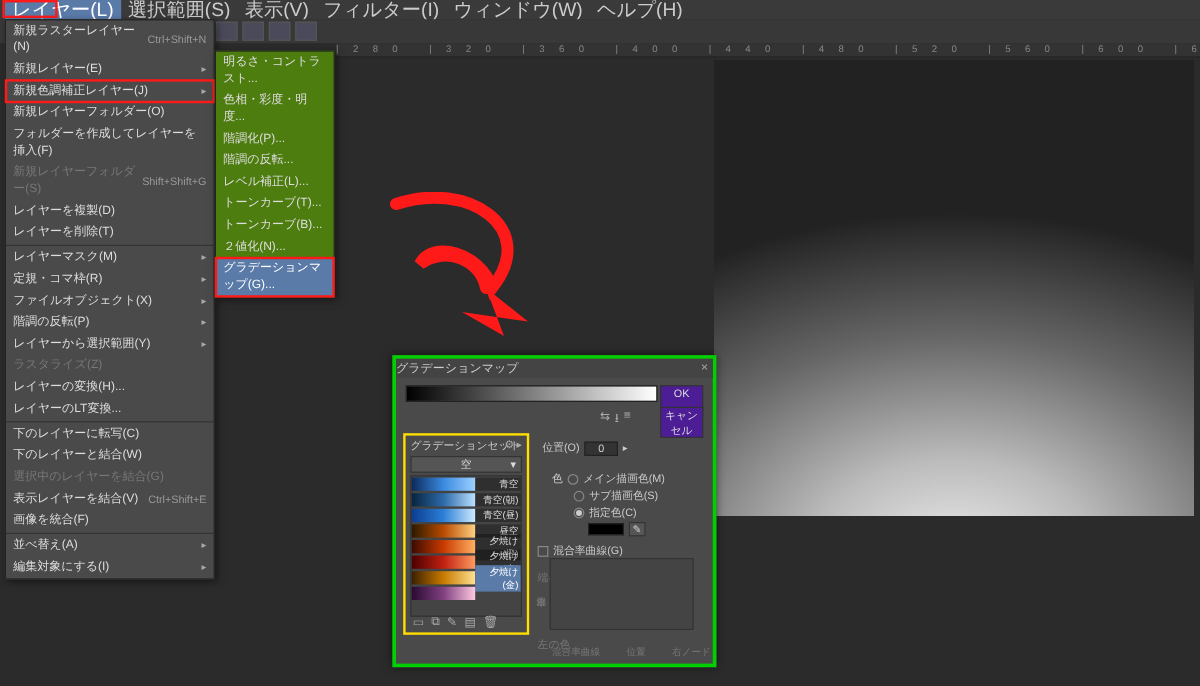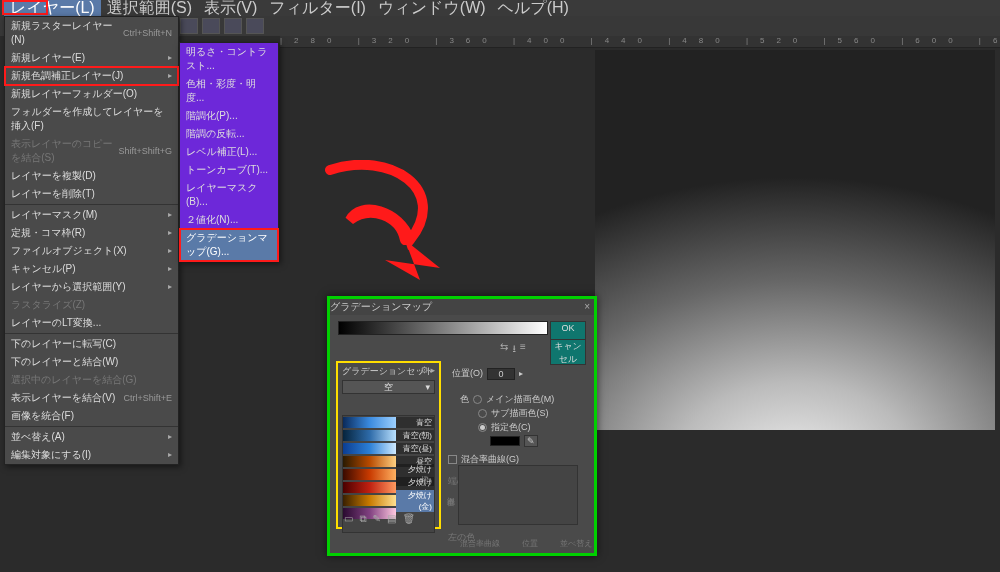--- a/index.html
+++ b/index.html
@@ -22,46 +22,46 @@
 
 .menu1 { position: absolute; top: 16px; left: 4px; width: 175px; background: #4a4a4a; border: 1px solid #222; box-shadow: 2px 2px 6px rgba(0,0,0,.5); }
 .menu1 .mi { padding: 2px 6px; font-size: 10px; color: #ddd; display: flex; justify-content: space-between; align-items: center; cursor: default; line-height: 14px; }
 .menu1 .mi.sub::after { content: "▸"; font-size: 8px; color: #aaa; }
 .menu1 .mi.dis { color: #777; }
 .menu1 .sep { height: 1px; background: #333; margin: 1px 0; }
 .menu1 .mi .sc { color: #999; font-size: 9px; }
 .menu1 .hl-red { outline: 2px solid #ff1a1a; outline-offset: -1px; }
 
 
-.menu2 { position: absolute; top: 42px; left: 179px; width: 100px; background: #6d28d9; border: 1px solid #222; box-shadow: 2px 2px 6px rgba(0,0,0,.5); }
+.menu2 { position: absolute; top: 42px; left: 179px; width: 100px; background: #4d7c0f; border: 1px solid #222; box-shadow: 2px 2px 6px rgba(0,0,0,.5); }
 .menu2 .mi { padding: 2px 6px; font-size: 10px; color: #ddd; line-height: 14px; cursor: default; }
 .menu2 .mi.hlblue { background: #5a7aa8; color: #fff; }
 .menu2 .hl-red { outline: 2px solid #ff1a1a; outline-offset: -1px; }
 
 
 .arrow { position: absolute; top: 160px; left: 310px; }
 
 
 .dlg { position: absolute; top: 296px; left: 327px; width: 270px; height: 260px; background: #4a4a4a; border: 3px solid #00d000; box-shadow: 0 0 8px rgba(0,0,0,.6); }
 .dlg .titlebar { height: 16px; background: #444; display: flex; align-items: center; justify-content: flex-start; position: relative; font-size: 10px; color: #ccc; }
 .dlg .titlebar .close { position: absolute; right: 4px; top: 2px; font-size: 10px; color: #aaa; cursor: default; }
 .dlg .gradbar { position: absolute; top: 22px; left: 8px; width: 210px; height: 14px; background: linear-gradient(to right, #000, #fff); border: 1px solid #222; }
-.dlg .btn { position: absolute; right: 8px; width: 36px; height: 26px; background: #0f766e; border: 1px solid #333; font-size: 9px; text-align: center; line-height: 13px; color: #ddd; cursor: default; }
+.dlg .btn { position: absolute; right: 8px; width: 36px; height: 26px; background: #4c1d95; border: 1px solid #333; font-size: 9px; text-align: center; line-height: 13px; color: #ddd; cursor: default; }
 .dlg .btn.ok { top: 22px; }
 .dlg .btn.cancel { top: 40px; }
 .dlg .iconsrow { position: absolute; top: 42px; left: 170px; display: flex; gap: 4px; font-size: 10px; color: #aaa; }
 .dlg .iconsrow span { cursor: default; }
 
 
 .gset { position: absolute; top: 62px; left: 6px; width: 105px; height: 168px; border: 2px solid #ffde00; background: #4a4a4a; }
 .gset .glabel { font-size: 9px; color: #ccc; padding: 2px 4px; }
 .gset .gselect { margin: 0 4px; height: 14px; background: #555; border: 1px solid #333; font-size: 9px; text-align: center; line-height: 12px; color: #ddd; position: relative; }
 .gset .gselect::after { content: "▾"; position: absolute; right: 4px; }
 .gset .gearrow { position: absolute; right: 4px; top: 2px; display: flex; gap: 2px; font-size: 9px; color: #aaa; }
-.gset .swlist { margin: 21px 4px 0 4px; height: 118px; overflow: hidden; background: #444; border: 1px solid #333; }
+.gset .swlist { margin: 2px 4px 0 4px; height: 118px; overflow: hidden; background: #444; border: 1px solid #333; }
 .gset .sw { height: 13px; display: flex; align-items: center; }
 .gset .sw .gbar { flex: 1; height: 11px; }
 .gset .sw .gtxt { width: 38px; font-size: 8px; color: #ddd; text-align: right; padding-right: 2px; background: rgba(0,0,0,.3); }
 .gset .sw.sel .gtxt { background: #5a7aa8; color: #fff; }
 .gset .gicons { position: absolute; bottom: 2px; left: 6px; display: flex; gap: 6px; font-size: 10px; color: #aaa; }
 
 
 .dlg .fld { position: absolute; font-size: 9px; color: #ccc; display: flex; align-items: center; gap: 4px; }
 .dlg .fld input[type=text] { width: 28px; height: 12px; background: #333; border: 1px solid #222; color: #ccc; font-size: 9px; text-align: center; }
 .dlg .radio { width: 9px; height: 9px; border: 1px solid #888; border-radius: 50%; display: inline-block; position: relative; }
@@ -115,47 +115,50 @@
     <div class="mi sub hl-red">
       <span>新規色調補正レイヤー(J)</span>
     </div>
     <div class="mi">
       <span>新規レイヤーフォルダー(O)</span>
     </div>
     <div class="mi">
       <span>フォルダーを作成してレイヤーを挿入(F)</span>
     </div>
     <div class="mi dis">
-      <span>表示レイヤーのコピーを結合(S)</span>
+      <span>新規レイヤーフォルダー(S)</span>
       <span class="sc">Shift+Shift+G</span>
     </div>
     <div class="mi">
       <span>レイヤーを複製(D)</span>
     </div>
     <div class="mi">
       <span>レイヤーを削除(T)</span>
     </div>
     <div class="sep"></div>
     <div class="mi sub">
       <span>レイヤーマスク(M)</span>
     </div>
     <div class="mi sub">
       <span>定規・コマ枠(R)</span>
     </div>
     <div class="mi sub">
       <span>ファイルオブジェクト(X)</span>
     </div>
     <div class="mi sub">
-      <span>キャンセル(P)</span>
+      <span>階調の反転(P)</span>
     </div>
     <div class="mi sub">
       <span>レイヤーから選択範囲(Y)</span>
     </div>
     <div class="mi dis">
       <span>ラスタライズ(Z)</span>
+    </div>
+    <div class="mi">
+      <span>レイヤーの変換(H)...</span>
     </div>
     <div class="mi">
       <span>レイヤーのLT変換...</span>
     </div>
     <div class="sep"></div>
     <div class="mi">
       <span>下のレイヤーに転写(C)</span>
     </div>
     <div class="mi">
       <span>下のレイヤーと結合(W)</span>
@@ -179,21 +182,21 @@
     </div>
   </div>
 
 <div class="menu2" id="menu2">
     <div class="mi">明るさ・コントラスト...</div>
     <div class="mi">色相・彩度・明度...</div>
     <div class="mi">階調化(P)...</div>
     <div class="mi">階調の反転...</div>
     <div class="mi">レベル補正(L)...</div>
     <div class="mi">トーンカーブ(T)...</div>
-    <div class="mi">レイヤーマスク(B)...</div>
+    <div class="mi">トーンカーブ(B)...</div>
     <div class="mi">２値化(N)...</div>
     <div class="mi hlblue hl-red">グラデーションマップ(G)...</div>
   </div>
 
 <svg class="arrow" width="160" height="150">
   <path d="M20,10 C80,-10 140,30 100,80 C90,50 50,40 40,60 C60,45 90,55 95,80" fill="none" stroke="#ff1a1a" stroke-width="10" stroke-linecap="round"></path>
   <path d="M95,80 L110,120 L75,100 L130,108 Z" fill="#ff1a1a"></path>
 </svg>
 
 <div class="dlg">
@@ -286,15 +289,15 @@
     <span class="chk"></span>
     <span>混合率曲線(G)</span>
   </div>
   <div class="fld" style="top:176px; left:118px; color:#777;">端の色</div>
   <div class="sliderbox"></div>
   <div class="fld" style="top:192px; left:114px; color:#777; writing-mode:vertical-rl; font-size:8px;">混合率</div>
   <div class="fld" style="top:232px; left:118px; color:#777;">左の色</div>
   <div class="bottomlabels">
     <span>混合率曲線</span>
     <span>位置</span>
-    <span>並べ替え</span>
+    <span>右ノード</span>
   </div>
 </div>
 
 </body></html>

